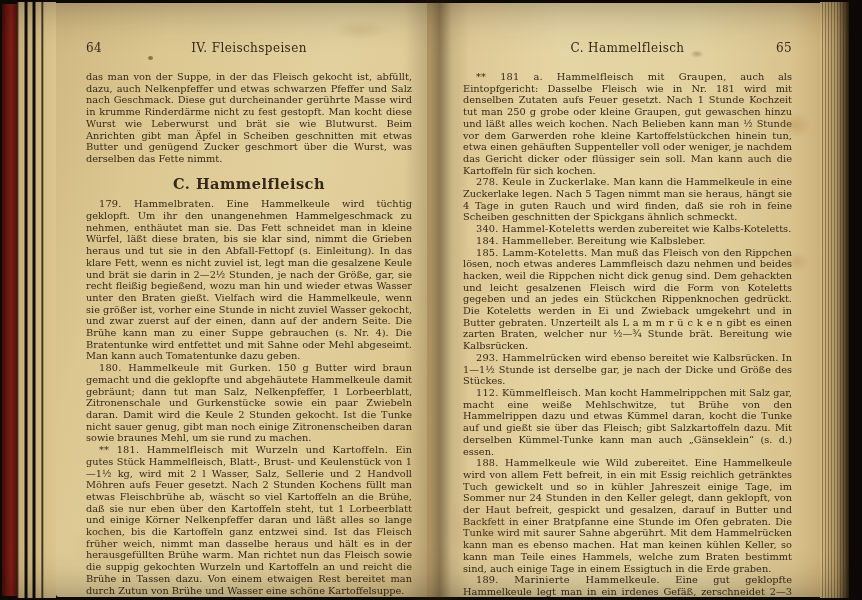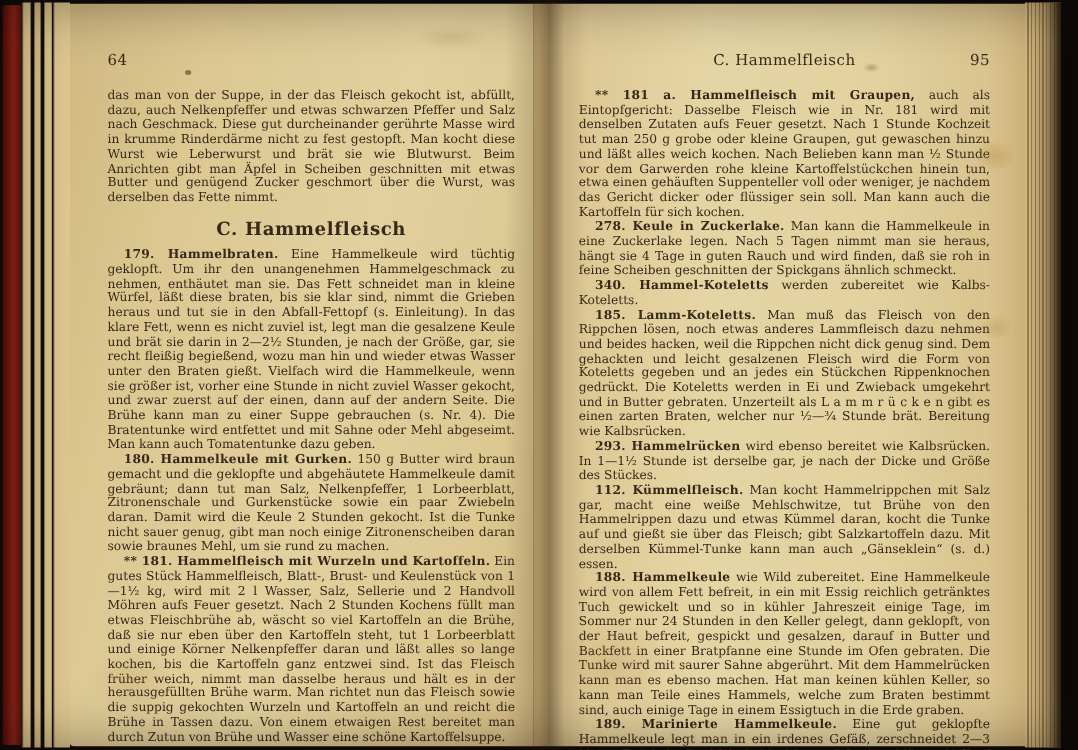--- a/index.html
+++ b/index.html
@@ -73,61 +73,63 @@
     display:grid;grid-template-columns:34px 1fr 34px;align-items:baseline;
     font-size:12px;letter-spacing:0.4px;margin-bottom:16px;
   }
   .page-head .running{text-align:center;}
   .page-head .pnum-l{text-align:left;}
   .page-head .pnum-r{text-align:right;}
   .body-text{font-size:9.8px;line-height:11.7px;text-align:justify;}
   .page.right .body-text{margin-top:10px;}
   .para{margin:0;text-indent:13px;}
   .para.noindent{text-indent:0;}
-  .lead{font-weight:bold;letter-spacing:0.2px;}
+  .lead{font-weight:normal;letter-spacing:0.2px;}
   .section-heading{
     text-align:center;font-weight:bold;font-size:14.5px;letter-spacing:0.5px;
     margin:13px 0 9px 0;text-indent:0;
   }
 </style>
 </head>
 <body>
 
 <div class="spread">
 
   <div class="cover-spine"></div>
   <div class="page-edges-left"></div>
 
   <div class="page left">
     <div class="page-inner">
       <div class="page-head">
         <span class="pnum-l">64</span>
+        <span class="running">IV. Fleischspeisen</span>
         <span class="pnum-r"></span>
       </div>
       <div class="body-text">
         <p class="para noindent">das man von der Suppe, in der das Fleisch gekocht ist, abfüllt, dazu, auch Nelkenpfeffer und etwas schwarzen Pfeffer und Salz nach Geschmack. Diese gut durcheinander gerührte Masse wird in krumme Rinderdärme nicht zu fest gestopft. Man kocht diese Wurst wie Leberwurst und brät sie wie Blutwurst. Beim Anrichten gibt man Äpfel in Scheiben geschnitten mit etwas Butter und genügend Zucker geschmort über die Wurst, was derselben das Fette nimmt.</p>
         <p class="para section-heading">C. Hammelfleisch</p>
         <p class="para"><span class="lead">179. Hammelbraten.</span> <span>Eine Hammelkeule wird tüchtig geklopft. Um ihr den unangenehmen Hammelgeschmack zu nehmen, enthäutet man sie. Das Fett schneidet man in kleine Würfel, läßt diese braten, bis sie klar sind, nimmt die Grieben heraus und tut sie in den Abfall-Fettopf (s. Einleitung). In das klare Fett, wenn es nicht zuviel ist, legt man die gesalzene Keule und brät sie darin in 2—2½ Stunden, je nach der Größe, gar, sie recht fleißig begießend, wozu man hin und wieder etwas Wasser unter den Braten gießt. Vielfach wird die Hammelkeule, wenn sie größer ist, vorher eine Stunde in nicht zuviel Wasser gekocht, und zwar zuerst auf der einen, dann auf der andern Seite. Die Brühe kann man zu einer Suppe gebrauchen (s. Nr. 4). Die Bratentunke wird entfettet und mit Sahne oder Mehl abgeseimt. Man kann auch Tomatentunke dazu geben.</span></p>
         <p class="para"><span class="lead">180. Hammelkeule mit Gurken.</span> <span>150 g Butter wird braun gemacht und die geklopfte und abgehäutete Hammelkeule damit gebräunt; dann tut man Salz, Nelkenpfeffer, 1 Lorbeerblatt, Zitronenschale und Gurkenstücke sowie ein paar Zwiebeln daran. Damit wird die Keule 2 Stunden gekocht. Ist die Tunke nicht sauer genug, gibt man noch einige Zitronenscheiben daran sowie braunes Mehl, um sie rund zu machen.</span></p>
         <p class="para"><span class="lead">** 181. Hammelfleisch mit Wurzeln und Kartoffeln.</span> <span>Ein gutes Stück Hammelfleisch, Blatt-, Brust- und Keulenstück von 1—1½ kg, wird mit 2 l Wasser, Salz, Sellerie und 2 Handvoll Möhren aufs Feuer gesetzt. Nach 2 Stunden Kochens füllt man etwas Fleischbrühe ab, wäscht so viel Kartoffeln an die Brühe, daß sie nur eben über den Kartoffeln steht, tut 1 Lorbeerblatt und einige Körner Nelkenpfeffer daran und läßt alles so lange kochen, bis die Kartoffeln ganz entzwei sind. Ist das Fleisch früher weich, nimmt man dasselbe heraus und hält es in der herausgefüllten Brühe warm. Man richtet nun das Fleisch sowie die suppig gekochten Wurzeln und Kartoffeln an und reicht die Brühe in Tassen dazu. Von einem etwaigen Rest bereitet man durch Zutun von Brühe und Wasser eine schöne Kartoffelsuppe.</span></p>
       </div>
     </div>
   </div>
 
   <div class="page right">
     <div class="page-inner">
       <div class="page-head">
         <span class="pnum-l"></span>
         <span class="running">C. Hammelfleisch</span>
-        <span class="pnum-r">95</span>
+        <span class="pnum-r">65</span>
       </div>
       <div class="body-text">
         <p class="para"><span class="lead">** 181 a. Hammelfleisch mit Graupen,</span> <span>auch als Eintopfgericht: Dasselbe Fleisch wie in Nr. 181 wird mit denselben Zutaten aufs Feuer gesetzt. Nach 1 Stunde Kochzeit tut man 250 g grobe oder kleine Graupen, gut gewaschen hinzu und läßt alles weich kochen. Nach Belieben kann man ½ Stunde vor dem Garwerden rohe kleine Kartoffelstückchen hinein tun, etwa einen gehäuften Suppenteller voll oder weniger, je nachdem das Gericht dicker oder flüssiger sein soll. Man kann auch die Kartoffeln für sich kochen.</span></p>
         <p class="para"><span class="lead">278. Keule in Zuckerlake.</span> <span>Man kann die Hammelkeule in eine Zuckerlake legen. Nach 5 Tagen nimmt man sie heraus, hängt sie 4 Tage in guten Rauch und wird finden, daß sie roh in feine Scheiben geschnitten der Spickgans ähnlich schmeckt.</span></p>
         <p class="para"><span class="lead">340. Hammel-Koteletts</span> <span>werden zubereitet wie Kalbs-Koteletts.</span></p>
+        <p class="para"><span class="lead">184. Hammelleber.</span> <span>Bereitung wie Kalbsleber.</span></p>
         <p class="para"><span class="lead">185. Lamm-Koteletts.</span> <span>Man muß das Fleisch von den Rippchen lösen, noch etwas anderes Lammfleisch dazu nehmen und beides hacken, weil die Rippchen nicht dick genug sind. Dem gehackten und leicht gesalzenen Fleisch wird die Form von Koteletts gegeben und an jedes ein Stückchen Rippenknochen gedrückt. Die Koteletts werden in Ei und Zwieback umgekehrt und in Butter gebraten. Unzerteilt als L a m m r ü c k e n gibt es einen zarten Braten, welcher nur ½—¾ Stunde brät. Bereitung wie Kalbsrücken.</span></p>
         <p class="para"><span class="lead">293. Hammelrücken</span> <span>wird ebenso bereitet wie Kalbsrücken. In 1—1½ Stunde ist derselbe gar, je nach der Dicke und Größe des Stückes.</span></p>
         <p class="para"><span class="lead">112. Kümmelfleisch.</span> <span>Man kocht Hammelrippchen mit Salz gar, macht eine weiße Mehlschwitze, tut Brühe von den Hammelrippen dazu und etwas Kümmel daran, kocht die Tunke auf und gießt sie über das Fleisch; gibt Salzkartoffeln dazu. Mit derselben Kümmel-Tunke kann man auch „Gänseklein“ (s. d.) essen.</span></p>
         <p class="para"><span class="lead">188. Hammelkeule</span> <span>wie Wild zubereitet. Eine Hammelkeule wird von allem Fett befreit, in ein mit Essig reichlich getränktes Tuch gewickelt und so in kühler Jahreszeit einige Tage, im Sommer nur 24 Stunden in den Keller gelegt, dann geklopft, von der Haut befreit, gespickt und gesalzen, darauf in Butter und Backfett in einer Bratpfanne eine Stunde im Ofen gebraten. Die Tunke wird mit saurer Sahne abgerührt. Mit dem Hammelrücken kann man es ebenso machen. Hat man keinen kühlen Keller, so kann man Teile eines Hammels, welche zum Braten bestimmt sind, auch einige Tage in einem Essigtuch in die Erde graben.</span></p>
         <p class="para"><span class="lead">189. Marinierte Hammelkeule.</span> <span>Eine gut geklopfte Hammelkeule legt man in ein irdenes Gefäß, zerschneidet 2—3 kleine Zwiebeln, 3—4 Wacholderkörner, 2 Lorbeerblätter, ½ Kopf Sellerie, 1 Porreestange, 1 in Stücke geteilte Stange Petersilie, sowie einige Nelkenpfefferkörner, gibt dies alles zu der Keule, über-</span></p>
 
       </div>
     </div>
   </div>
 

